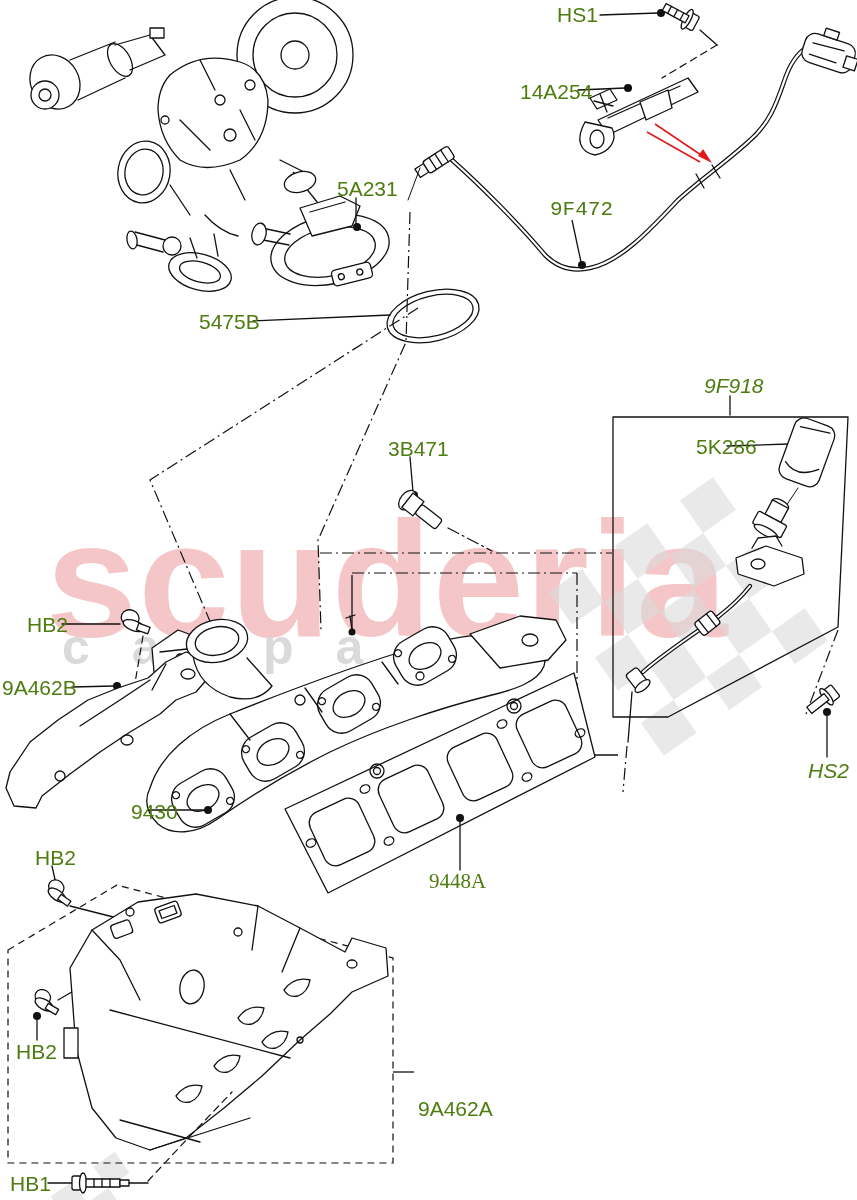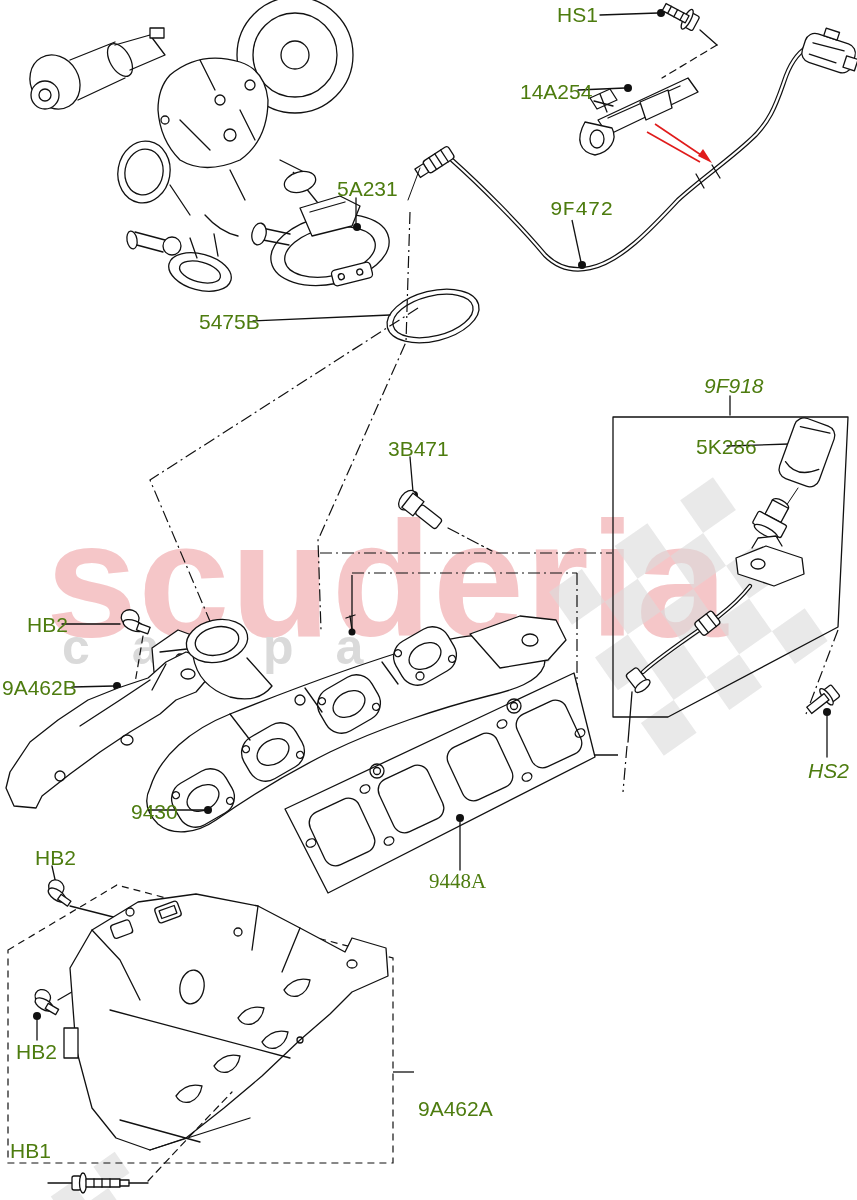--- a/index.html
+++ b/index.html
@@ -401,14 +401,14 @@
   <div class="plabel" style="left:696px;top:436px;">5K286</div>
   <div class="plabel" style="left:388px;top:438px;">3B471</div>
   <div class="plabel" style="left:27px;top:614px;">HB2</div>
   <div class="plabel" style="left:2px;top:677px;">9A462B</div>
   <div class="plabel" style="left:120px;top:801px;margin-left:11px;">9430</div>
   <div class="plabel" style="left:808px;top:760px;font-style:italic;">HS2</div>
   <div class="plabel" style="left:429px;top:871px;font-family:Liberation Serif, serif;">9448A</div>
   <div class="plabel" style="left:35px;top:847px;">HB2</div>
   <div class="plabel" style="left:16px;top:1041px;">HB2</div>
   <div class="plabel" style="left:418px;top:1098px;">9A462A</div>
-  <div class="plabel" style="left:10px;top:1140px;">HB1</div>
+  <div class="plabel" style="left:10px;top:1173px;">HB1</div>
 </div>
 
 </body></html>

